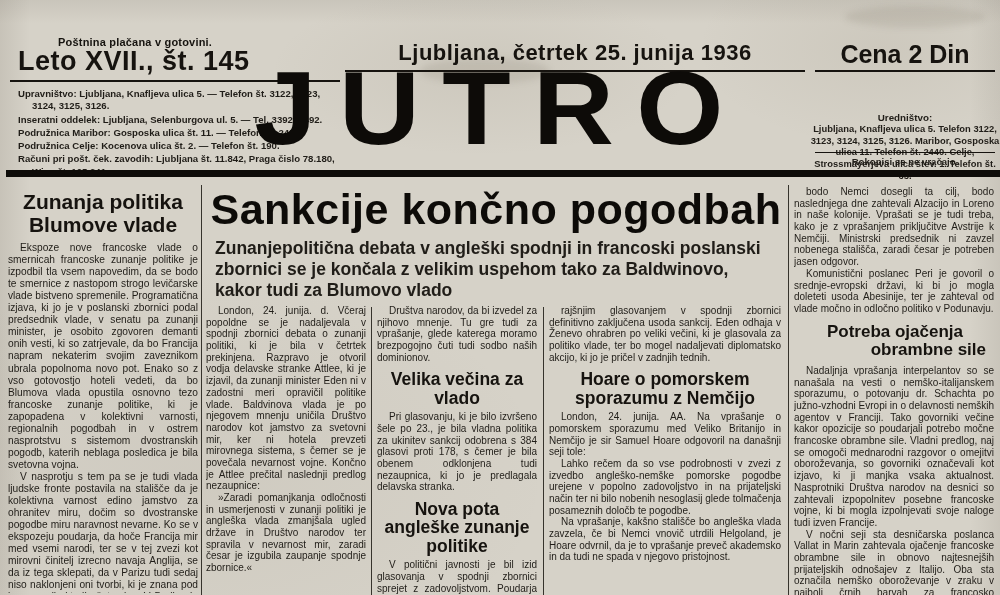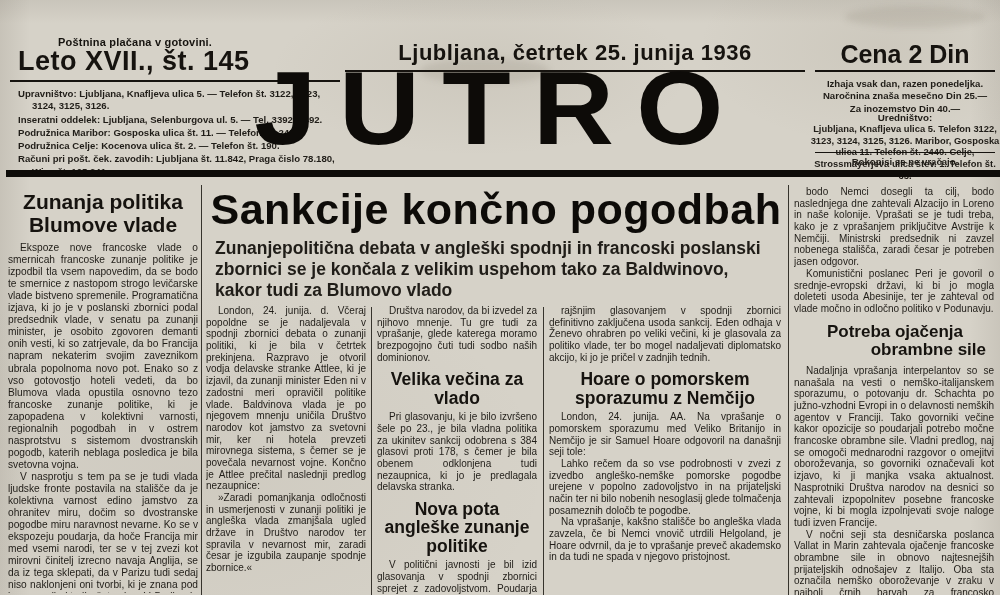--- a/index.html
+++ b/index.html
@@ -78,25 +78,20 @@
     <p>Računi pri pošt. ček. zavodih: Ljubljana št. 11.842, Praga čislo 78.180, Wien št. 105.241.</p>
   </div>
 
   <div class="abs dateline ink">Ljubljana, četrtek 25. junija 1936</div>
   <div class="abs date-rule"></div>
   <div class="abs jutro">JUTRO</div>
 
   <div class="abs price ink">Cena 2 Din</div>
   <div class="abs hdr-rule" style="left:815px;top:70px;width:180px;"></div>
 
-  <div class="abs sub-block">
-    <div>Izhaja vsak dan, razen ponedeljka.</div>
-    <div>Naročnina znaša mesečno Din 25.—</div>
-    <div>Za inozemstvo Din 40.—</div>
-  </div>
 
   <div class="abs ured-head">Uredništvo:</div>
   <div class="abs ured-text">Ljubljana, Knafljeva ulica 5. Telefon 3122, 3123, 3124, 3125, 3126. Maribor, Gosposka ulica 11. Telefon št. 2440. Celje, Strossmayerjeva ulica štev. 1. Telefon št. 65.</div>
   <div class="abs hdr-rule" style="left:815px;top:152px;width:180px;height:1px;"></div>
   <div class="abs ured-note">Rokopisi se ne vračajo.</div>
 
   <div class="abs masthead-bar"></div>
 
   <div class="abs vrule" style="left:201px;top:185px;height:410px;"></div>
   <div class="abs vrule" style="left:371px;top:307px;height:288px;"></div>

